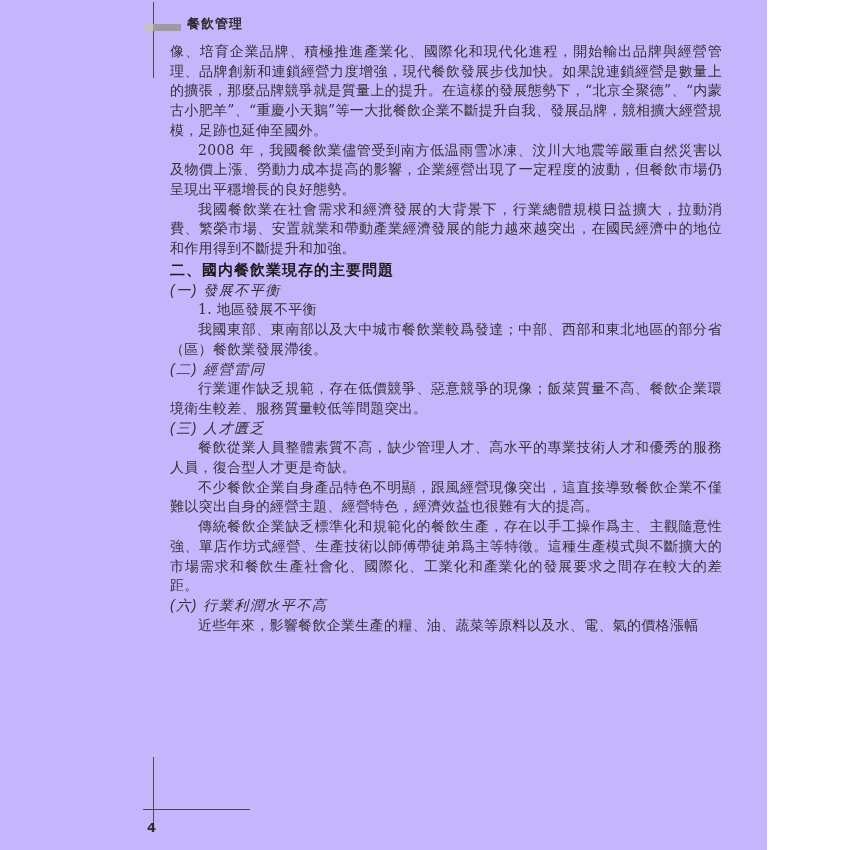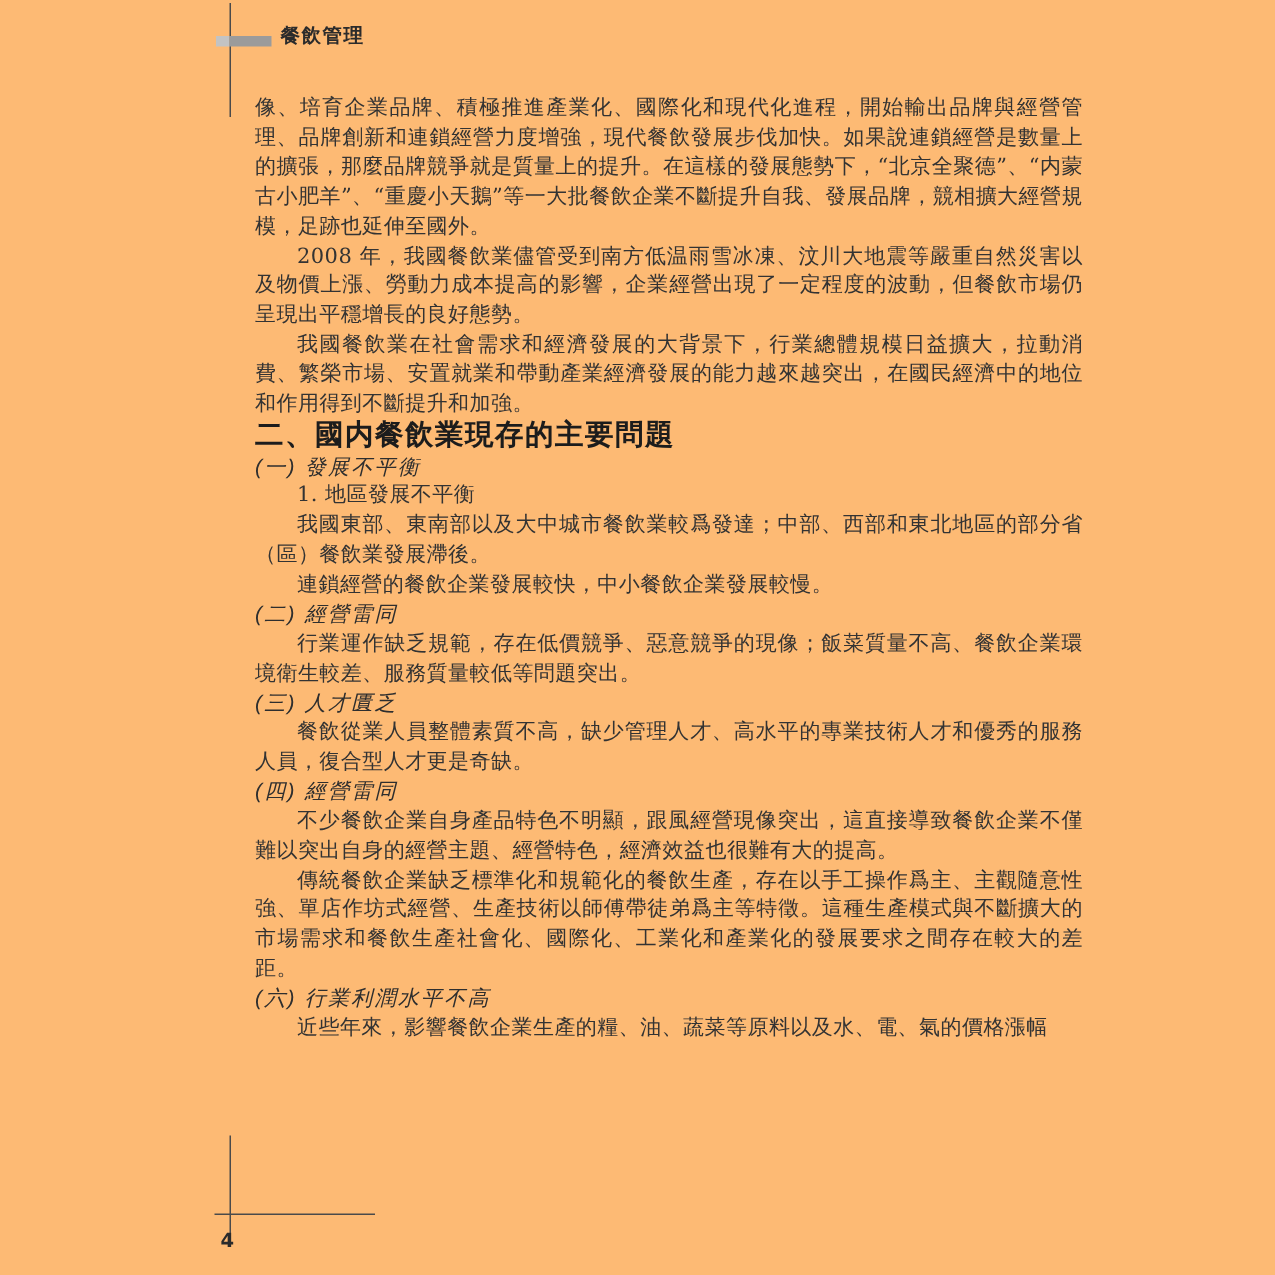--- a/index.html
+++ b/index.html
@@ -1,46 +1,47 @@
 <!DOCTYPE html>
 <html><head>
 <meta charset="utf-8">
 <style>
   html,body{margin:0;padding:0;}
   body{background:#ffffff;}
   .page{
     position:relative;
-    width:850px;height:850px;
-    background:#fdba74;
+    width:722px;height:850px;
+    background:#c4b5fd;
     overflow:hidden;
     font-family:"DejaVu Serif", serif;
     color:#333;
+    padding-left:45px;
   }
   
   .vline-top{position:absolute;left:153px;top:2px;width:1px;height:76px;background:#4a4a4a;}
   .hdr-bar-light{position:absolute;left:144px;top:24px;width:9px;height:7px;background:#c3c3c3;}
   .hdr-bar-dark{position:absolute;left:153px;top:24px;width:28px;height:7px;background:#9b9b9b;}
   .running-head{
     position:absolute;left:187px;top:15px;
     font-family:"DejaVu Sans", sans-serif;
     font-size:13px;font-weight:bold;color:#2b2b2b;letter-spacing:1px;
   }
   
   .body-col{
-    position:absolute;left:170px;top:63px;width:552px;
+    position:absolute;left:170px;top:42px;width:552px;
     font-size:14px;line-height:19.7px;letter-spacing:0.3px;
     text-align:justify;text-justify:inter-ideograph;color:#333;
   }
   .body-col p{margin:0;}
   .p-indent{text-indent:2em;}
   .p-noindent{text-indent:0;}
   .sec-heading{
     margin:13px 0 10px 0;
     font-family:Liberation Sans, sans-serif;
-    font-size:19px;font-weight:bold;color:#1c1c1c;
+    font-size:15px;font-weight:bold;color:#1c1c1c;
     letter-spacing:1px;line-height:22px;text-indent:0;
   }
   .subhead{
     margin:8px 0 0 0;
     font-style:italic;
     font-family:Liberation Sans, sans-serif;
     font-size:14px;color:#2e2e2e;letter-spacing:1.5px;
     line-height:19.7px;text-indent:0;
   }
   
@@ -66,29 +67,27 @@
 
     <p class="p-noindent">像、培育企業品牌、積極推進產業化、國際化和現代化進程，開始輸出品牌與經營管理、品牌創新和連鎖經營力度增強，現代餐飲發展步伐加快。如果說連鎖經營是數量上的擴張，那麼品牌競爭就是質量上的提升。在這樣的發展態勢下，“北京全聚德”、“内蒙古小肥羊”、“重慶小天鵝”等一大批餐飲企業不斷提升自我、發展品牌，競相擴大經營規模，足跡也延伸至國外。</p>
     <p class="p-indent">2008 年，我國餐飲業儘管受到南方低温雨雪冰凍、汶川大地震等嚴重自然災害以及物價上漲、勞動力成本提高的影響，企業經營出現了一定程度的波動，但餐飲市場仍呈現出平穩增長的良好態勢。</p>
     <p class="p-indent">我國餐飲業在社會需求和經濟發展的大背景下，行業總體規模日益擴大，拉動消費、繁榮市場、安置就業和帶動產業經濟發展的能力越來越突出，在國民經濟中的地位和作用得到不斷提升和加強。</p>
 
     <p class="sec-heading">二、國内餐飲業現存的主要問題</p>
 
     <p class="subhead">(一) 發展不平衡</p>
     <p class="p-indent">1. 地區發展不平衡</p>
     <p class="p-indent">我國東部、東南部以及大中城市餐飲業較爲發達；中部、西部和東北地區的部分省（區）餐飲業發展滯後。</p>
-    <p class="p-indent">連鎖經營的餐飲企業發展較快，中小餐飲企業發展較慢。</p>
 
     <p class="subhead">(二) 經營雷同</p>
     <p class="p-indent">行業運作缺乏規範，存在低價競爭、惡意競爭的現像；飯菜質量不高、餐飲企業環境衛生較差、服務質量較低等問題突出。</p>
 
     <p class="subhead">(三) 人才匱乏</p>
     <p class="p-indent">餐飲從業人員整體素質不高，缺少管理人才、高水平的專業技術人才和優秀的服務人員，復合型人才更是奇缺。</p>
 
-    <p class="subhead">(四) 經營雷同</p>
     <p class="p-indent">不少餐飲企業自身產品特色不明顯，跟風經營現像突出，這直接導致餐飲企業不僅難以突出自身的經營主題、經營特色，經濟效益也很難有大的提高。</p>
 
     <p class="p-indent">傳統餐飲企業缺乏標準化和規範化的餐飲生產，存在以手工操作爲主、主觀隨意性強、單店作坊式經營、生產技術以師傅帶徒弟爲主等特徵。這種生產模式與不斷擴大的市場需求和餐飲生產社會化、國際化、工業化和產業化的發展要求之間存在較大的差距。</p>
 
     <p class="subhead">(六) 行業利潤水平不高</p>
     <p class="p-indent">近些年來，影響餐飲企業生產的糧、油、蔬菜等原料以及水、電、氣的價格漲幅</p>
 
   </div>
 
   <div class="vline-bottom"></div>

